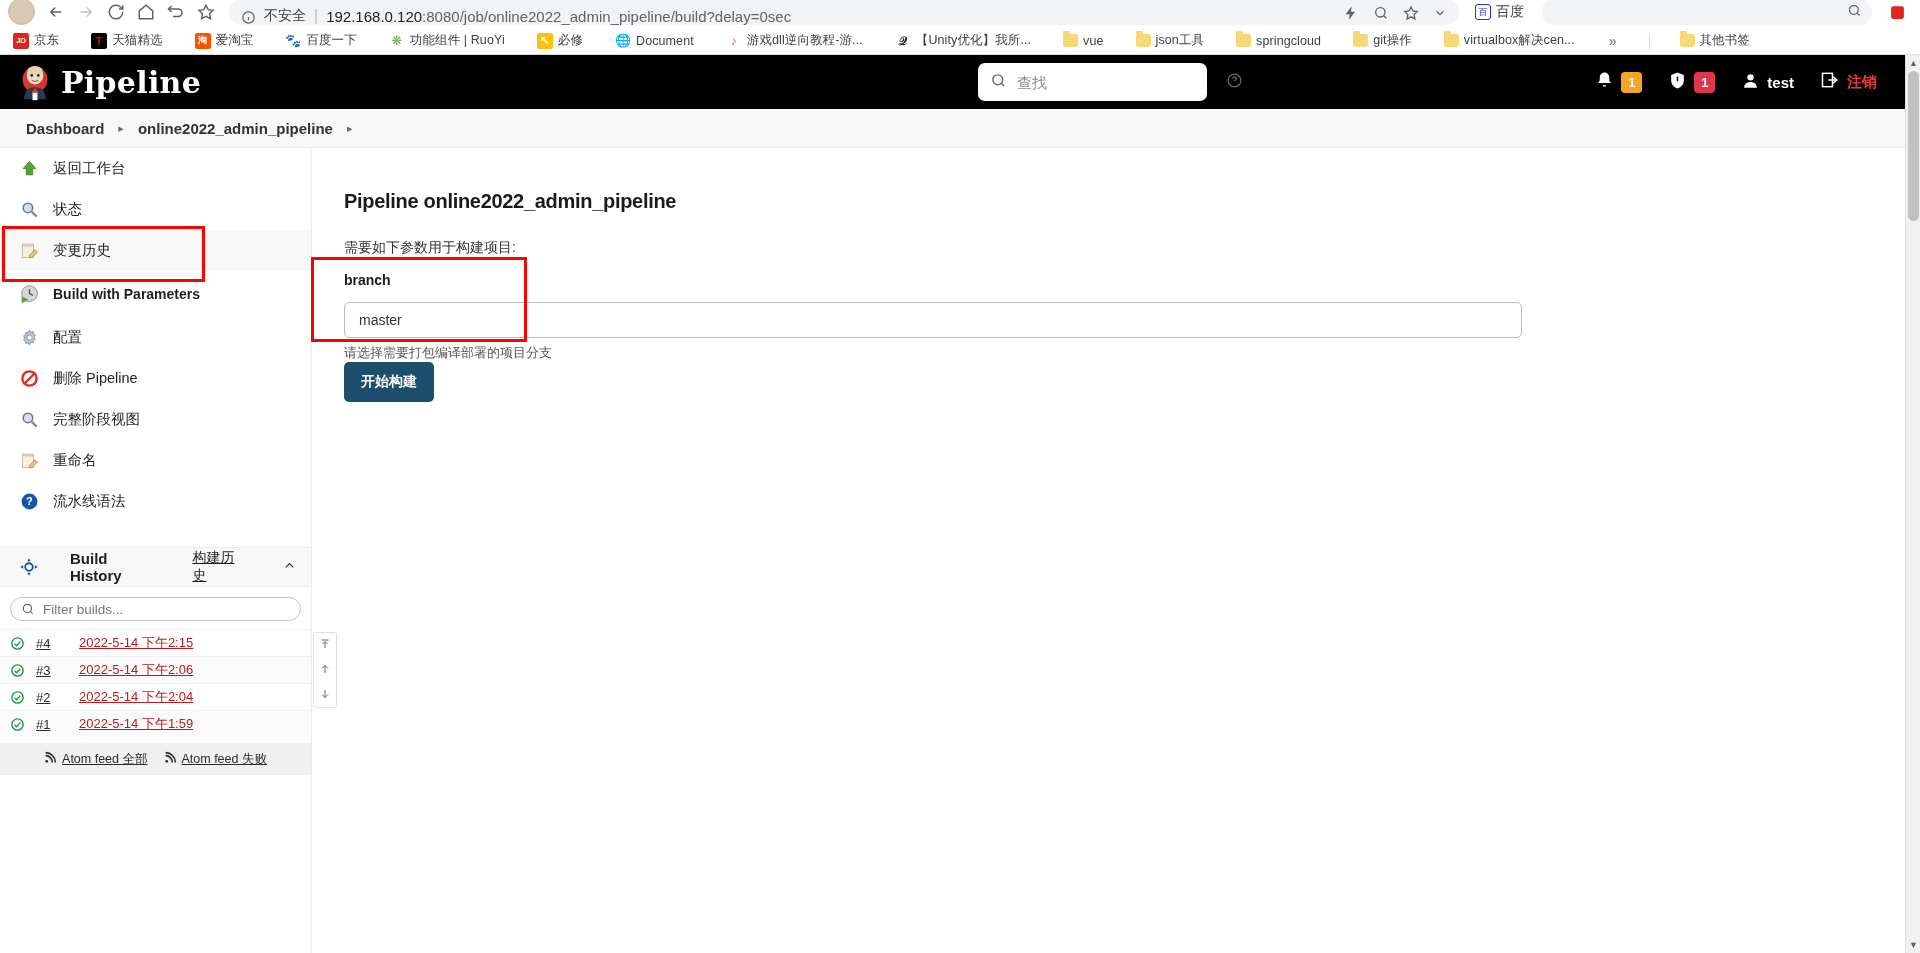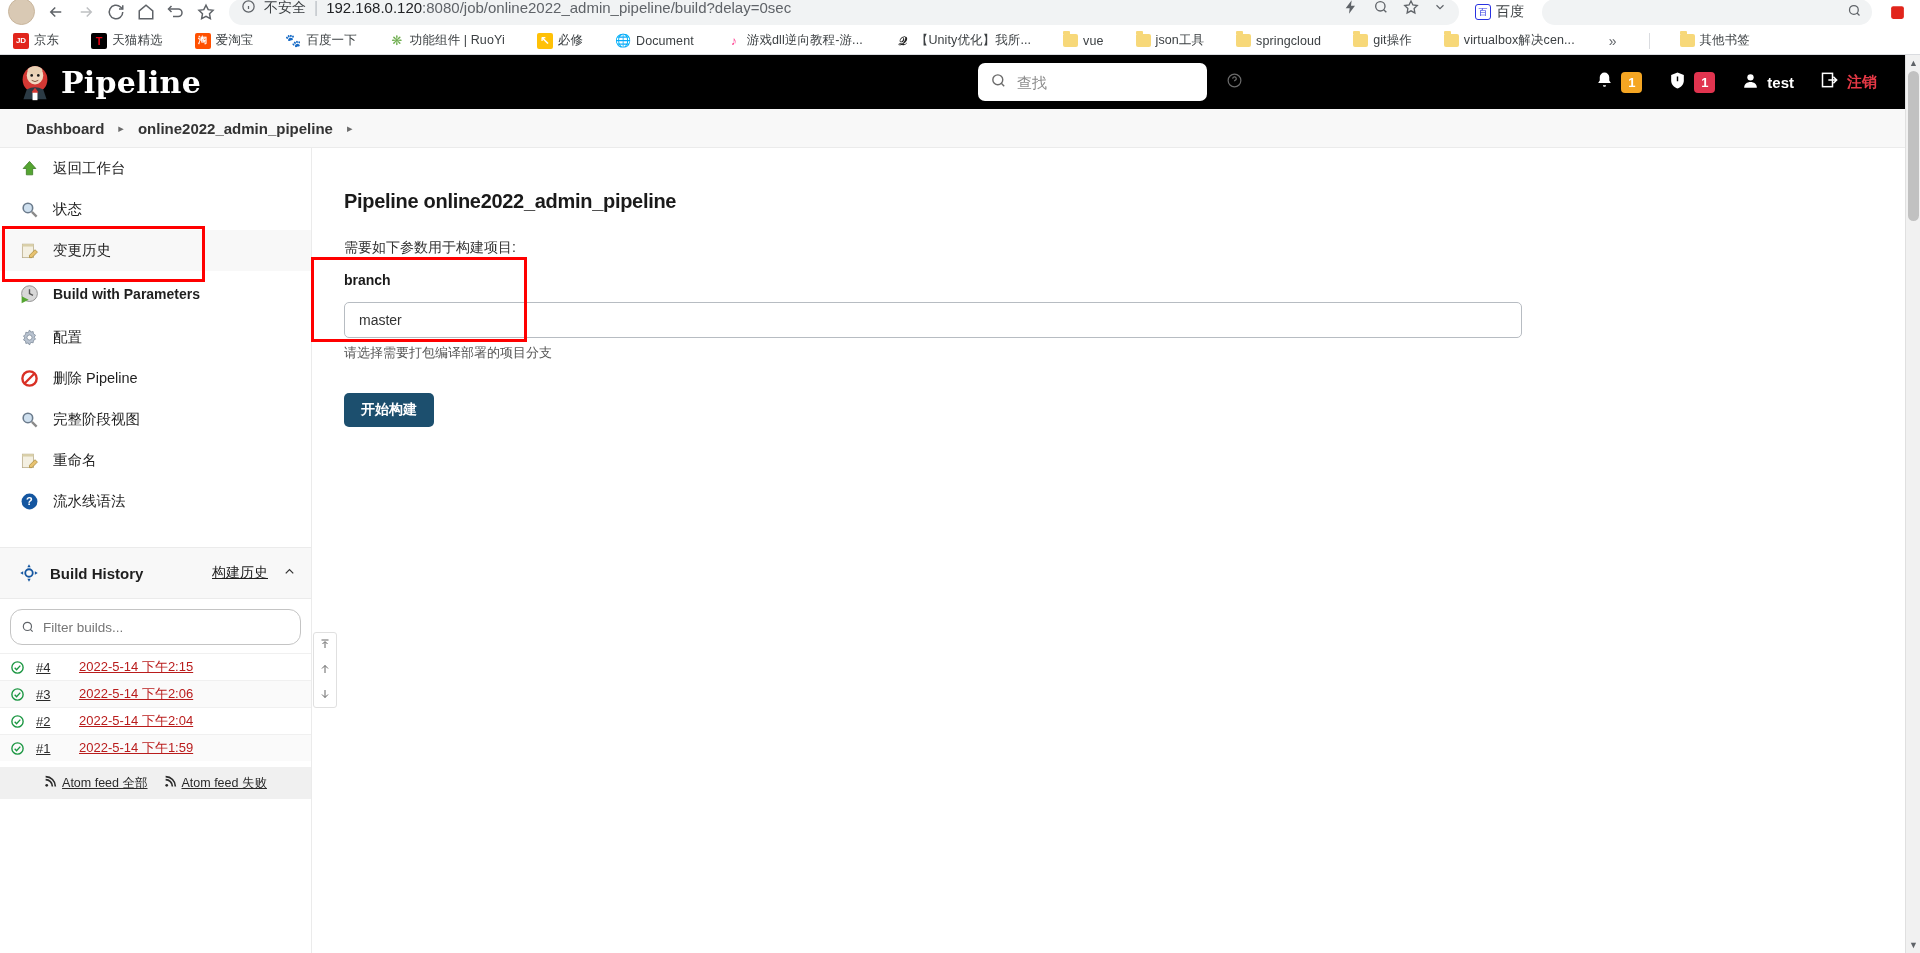--- a/index.html
+++ b/index.html
@@ -20,21 +20,21 @@
     color: #5f6368; flex: 0 0 auto;
   }
   .nav-btn svg { display:block; }
   .profile-circle {
     width: 27px; height: 27px; border-radius: 50%;
     background: #d9c9b4; margin-right: 6px; flex: 0 0 auto;
     border: 1px solid #c9b69d;
   }
   .omnibox {
     flex: 1 1 auto; height: 26px; background: #f1f3f4; border-radius: 13px;
-    display: flex; align-items: flex-start; padding: 0 12px; margin: 0 8px;
+    display: flex; align-items: flex-end; padding: 0 12px; margin: 0 8px;
     min-width: 0;
   }
   .omni-ico { color:#5f6368; margin-right: 8px; display:flex; flex:0 0 auto;}
   .omni-notsecure { font-size: 14px; color: #3c4043; white-space: nowrap; }
   .omni-sep { color:#bdc1c6; margin: 0 8px; }
   .omni-url { font-size: 15px; color: #202124; white-space: nowrap; overflow: hidden;}
   .omni-url .dim { color: #5f6368; }
   .omni-right { display:flex; align-items:center; gap: 14px; margin-left:auto; color:#5f6368; flex:0 0 auto;}
   .ext-strip { display:flex; align-items:center; gap: 10px; padding-left: 4px; flex:0 0 auto;}
   .ext-chip {
@@ -138,31 +138,31 @@
   .side-item.alt { background: #f8f8f8; }
   .side-icon { width: 22px; height: 22px; flex: 0 0 auto; display:flex; align-items:center; justify-content:center;}
   .side-label { font-size: 14.5px; color: #1f1f1f; }
   .side-label.en { font-weight: bold; font-size: 14px; }
 
   .highlight-box {
     position: absolute; border: 3px solid #f00; pointer-events: none; z-index: 20;
   }
 
   .bh-header {
-    height: 52px; background: #f8f8f8; display: flex; align-items: center;
-    padding: 0 14px 0 18px; gap: 10px; border-top: 1px solid #ebebeb;
+    height: 40px; background: #f8f8f8; display: flex; align-items: center;
+    padding: 0 14px 0 18px; gap: 30px; border-top: 1px solid #ebebeb;
     border-bottom: 1px solid #ebebeb;
   }
   .bh-title { font-size: 15px; font-weight: bold; color: #1f1f1f; }
   .bh-link { margin-left: auto; font-size: 14px; color: #1f1f1f; text-decoration: underline; font-weight:500;}
   .bh-chev { color: #333; font-size: 13px; padding-left: 4px;}
 
   .filter-wrap { padding: 10px 10px 8px 10px; }
   .filter-box {
-    height: 36px; border: 1px solid #c4c4c4; border-radius: 12px;
+    height: 24px; border: 1px solid #c4c4c4; border-radius: 12px;
     display: flex; align-items: center; gap: 8px; padding: 0 10px; background:#fff;
   }
   .filter-box input {
     border: none; outline: none; font-size: 13.5px; flex: 1;
     font-family: "Liberation Sans", sans-serif; color: #333;
   }
   .filter-box input::placeholder { color: #767676; }
 
   .build-row {
     height: 27px; display: flex; align-items: center; gap: 11px;
@@ -188,22 +188,22 @@
   }
   .intro-text { font-size: 14px; color: #333; margin-bottom: 15px; }
   .param-label { font-size: 14px; font-weight: bold; color: #1a1a1a; margin-bottom: 14px; }
   .param-input {
     width: 1178px; height: 36px; border: 1px solid #b7bcc2; border-radius: 5px;
     padding: 0 14px; font-size: 14px; color: #333; outline: none;
     font-family: "Liberation Sans", sans-serif; background:#fff;
   }
   .param-desc { font-size: 13px; color: #555; margin-top: 6px; }
   .build-btn {
-    margin-top: 31px; background: #1c4f6e; color: #fff; border: none;
-    border-radius: 5px; height: 34px; padding: 0 17px; font-size: 14px;
+    background: #1c4f6e; color: #fff; border: none;
+    border-radius: 5px; height: 40px; padding: 0 17px; font-size: 14px;
     font-weight: bold; font-family: "Liberation Sans", sans-serif; cursor: pointer;
   }
 
   
   .scroll-widget {
     position: absolute; left: 313px; top: 632px; width: 24px; height: 76px;
     background: #fff; border: 1px solid #e0e0e0; border-radius: 3px;
     display: flex; flex-direction: column; align-items: center;
     justify-content: space-around; color: #555; font-size: 11px;
   }

